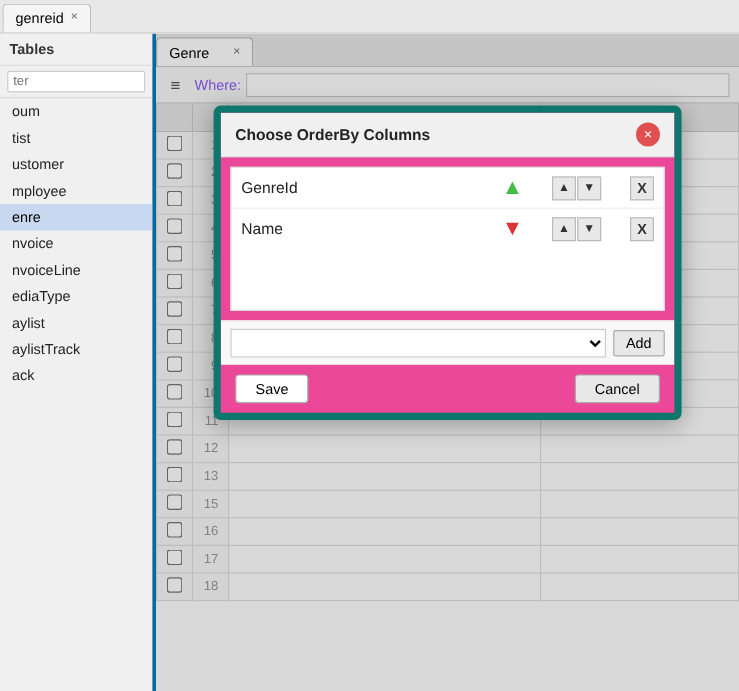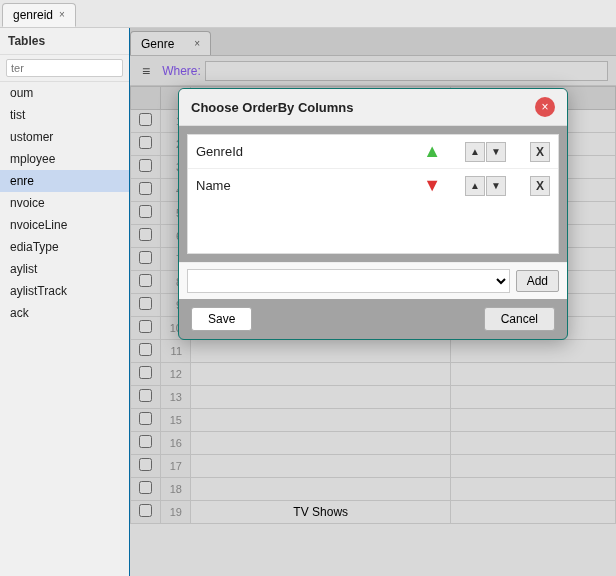--- a/index.html
+++ b/index.html
@@ -60,21 +60,21 @@
     .main-area {
       display: flex;
       flex: 1;
       overflow: hidden;
     }
 
     
     .sidebar {
       width: 130px;
       background: #f0f0f0;
-      border-right: 1px solid #0369a1;
+      border-right: 3px solid #0369a1;
       display: flex;
       flex-direction: column;
       overflow: hidden;
     }
     .sidebar-header {
       padding: 6px 8px;
       font-weight: bold;
       font-size: 12px;
       color: #333;
       border-bottom: 1px solid #ddd;
@@ -211,22 +211,22 @@
       position: absolute;
       top: 0; left: 0; right: 0; bottom: 0;
       background: rgba(0,0,0,0.15);
       display: flex;
       align-items: flex-start;
       justify-content: center;
       padding-top: 60px;
       z-index: 100;
     }
     .modal {
-      background: #a3a3a3;
-      border: 1px solid #0f766e;
+      background: #ec4899;
+      border: 6px solid #0f766e;
       border-radius: 6px;
       width: 390px;
       box-shadow: 0 4px 20px rgba(0,0,0,0.3);
       overflow: hidden;
     }
     .modal-header {
       display: flex;
       align-items: center;
       justify-content: space-between;
       padding: 8px 12px;
@@ -539,26 +539,20 @@
             <tr>
               <td class="checkbox-col"><input type="checkbox" style=""></td>
               <td class="row-num">17</td>
               <td></td>
               <td></td>
             </tr>
             <tr>
               <td class="checkbox-col"><input type="checkbox" style=""></td>
               <td class="row-num">18</td>
               <td></td>
-              <td></td>
-            </tr>
-            <tr>
-              <td class="checkbox-col"><input type="checkbox" style=""></td>
-              <td class="row-num">19</td>
-              <td style="text-align:center;">TV Shows</td>
               <td></td>
             </tr>
           </tbody>
         </table>
       </div>
 
       <div class="modal-overlay">
         <div class="modal">
 
           <div class="modal-header">

